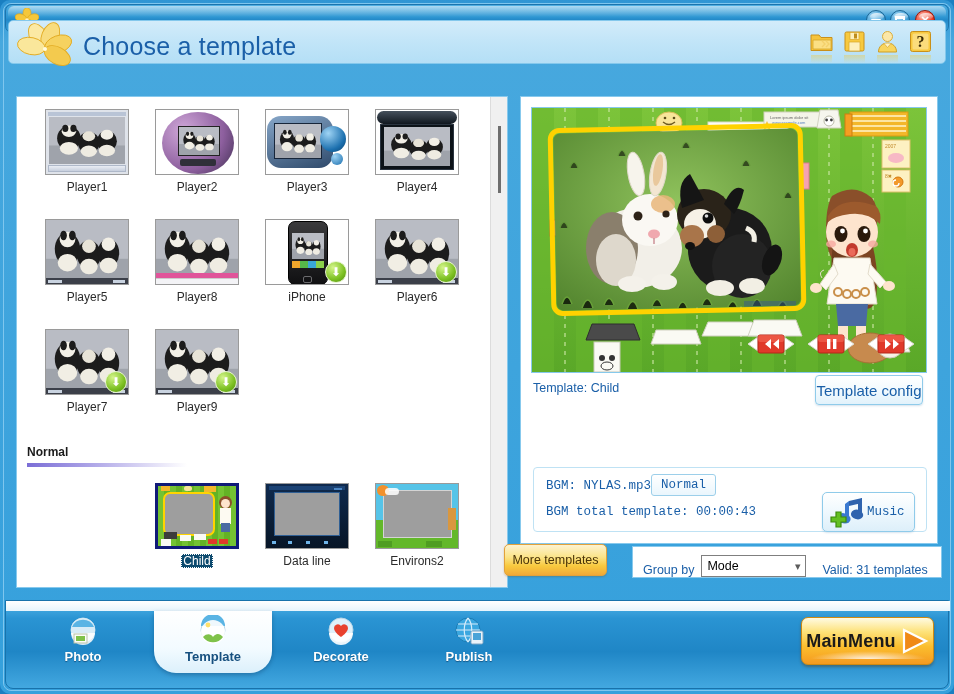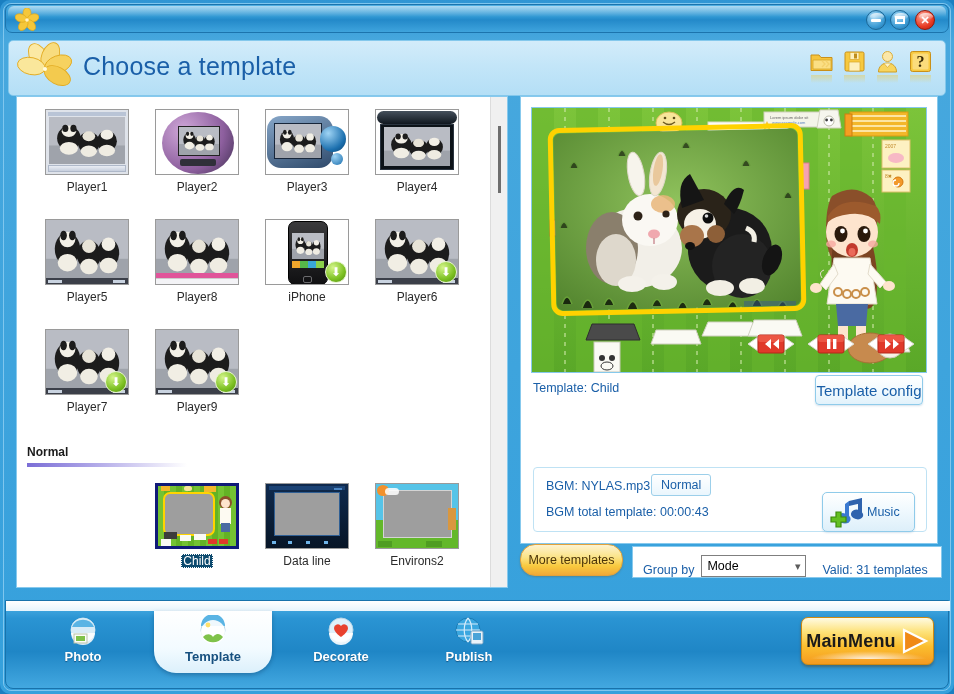--- a/index.html
+++ b/index.html
@@ -47,21 +47,21 @@
             border:1px solid #96190a; }
   .wbtn .g{ position:absolute; left:0; top:0; right:0; bottom:0;
             display:flex; align-items:center; justify-content:center;
             font-size:11px; color:#fff; font-weight:bold; line-height:1; }
   .wbtn::after{ content:""; position:absolute; left:3px; top:2px; width:14px; height:7px;
             border-radius:50%; background:linear-gradient(180deg,rgba(255,255,255,.75),rgba(255,255,255,0)); }
   .dash{ width:10px; height:3px; background:#fff; border-radius:1px; }
   .sqr{ width:10px; height:8px; border:2px solid #fff; border-top-width:3px; }
   
   #header{
-    position:absolute; left:8px; top:40px; width:938px; height:56px;
+    position:absolute; left:8px; top:20px; width:938px; height:44px;
     background:linear-gradient(180deg,#d3ecfa 0%,#c2e5f8 48%,#b4dff6 100%);
     border:1px solid #84c8ec; border-radius:5px;
   }
   #header-flower{ position:absolute; left:8px; top:-2px; width:56px; height:54px; }
   #header-title{
     position:absolute; left:74px; top:9px; height:32px; line-height:32px;
     font-size:25px; color:#1a5fa8; letter-spacing:.2px; white-space:nowrap;
   }
   #header-icons{ position:absolute; right:12px; top:8px; display:flex; gap:8px; }
   .hicon{ width:25px; height:25px; position:relative; cursor:pointer; }
@@ -122,43 +122,43 @@
   #tpl-config{
     position:absolute; right:14px; top:278px; width:108px; height:30px;
     border:1px solid #8fcbea; border-radius:4px;
     background:linear-gradient(180deg,#ffffff 0%,#f2fafe 50%,#e2f2fb 100%);
     font-size:15px; color:#1a5fa8; cursor:pointer;
     display:flex; align-items:center; justify-content:center;
     box-shadow:0 1px 2px rgba(60,120,170,.22);
   }
   #bgm-box{
     position:absolute; left:12px; top:370px; width:394px; height:65px;
-    border:1px solid #bfe2f4; border-radius:4px; background:#fff;
+    border:1px solid #bfe2f4; border-radius:4px; background:#fff;font-family:Liberation Mono, monospace;
   }
   #bgm-name{ position:absolute; left:12px; top:11px; font-size:12.5px; color:#1a5fa8; white-space:nowrap; }
   #bgm-remove{
     position:absolute; left:117px; top:6px; height:22px; padding:0 9px;
     border:1px solid #9ccfea; border-radius:3px;
     background:linear-gradient(180deg,#ffffff,#eaf6fd);
     font-size:12.5px; color:#1a5fa8; cursor:pointer;
     display:flex; align-items:center;
   }
   #bgm-dur{ position:absolute; left:12px; top:37px; font-size:12.5px; color:#1a5fa8; white-space:nowrap; }
   #music-btn{
     position:absolute; right:11px; top:24px; width:93px; height:40px;
     border:1px solid #8fcbea; border-radius:5px;
     background:linear-gradient(180deg,#ffffff 0%,#f0f9fe 45%,#ddeffa 100%);
     cursor:pointer; box-shadow:0 1px 2px rgba(60,120,170,.2);
     display:flex; align-items:center;
   }
   #music-label{ font-size:12.5px; color:#1a5fa8; margin-left:44px; }
   
   #more-templates{
-    position:absolute; left:512px; top:450px; width:103px; height:32px;
-    border:1px solid #e2a23a; border-radius:15px;
+    position:absolute; left:496px; top:450px; width:103px; height:32px;
+    border:1px solid #e2a23a; border-radius:5px;
     background:linear-gradient(180deg,#fdf2d0 0%,#fbe489 40%,#f8c93e 70%,#f0a937 100%);
     font-size:12.5px; color:#4a3408; cursor:pointer;
     display:flex; align-items:center; justify-content:center;
     box-shadow:0 1px 2px rgba(120,80,10,.3);
   }
   #groupby-bar{
     position:absolute; left:624px; top:452px; width:310px; height:32px;
     background:#fff; border:1px solid #87c9ed;
     display:flex; align-items:flex-end;
   }

